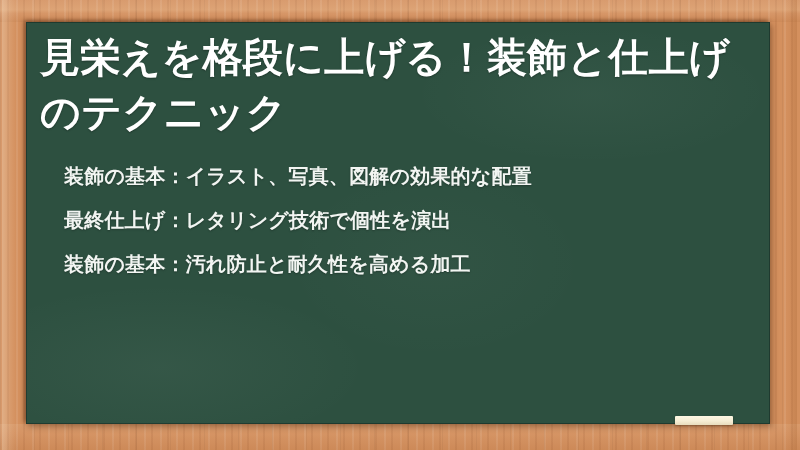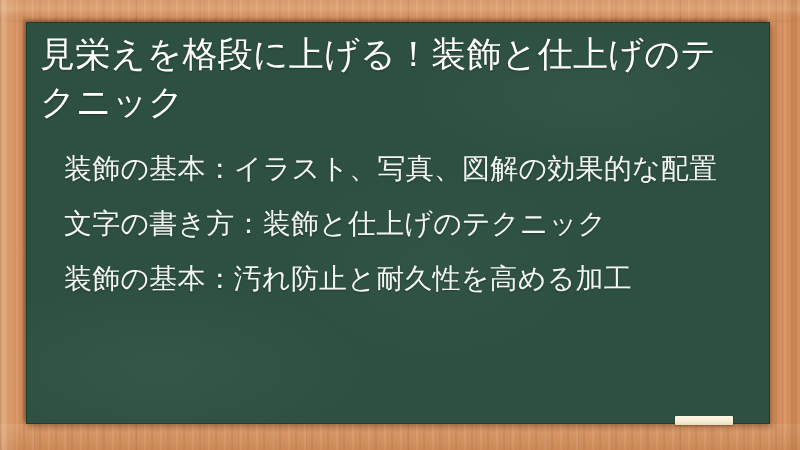--- a/index.html
+++ b/index.html
@@ -119,36 +119,36 @@
     position: absolute;
     left: 0; right: 0; top: 0;
     padding: 8px 34px 0 8px;
     box-sizing: border-box;
   }
 
   #slide-title {
     margin: 0;
     padding: 0 0 0 6px;
     color: #ffffff;
-    font-size: 35px;
-    font-weight: 400;
+    font-size: 40px;
+    font-weight: 700;
     line-height: 1.38;
     letter-spacing: 0.2px;
     text-shadow: 0 1px 2px rgba(0,0,0,0.30);
   }
 
   #bullet-list {
     list-style: none;
     margin: 22px 0 0 0;
     padding: 0 0 0 30px;
   }
   #bullet-list li {
     color: #f2f5f2;
-    font-size: 28px;
-    font-weight: 400;
+    font-size: 20px;
+    font-weight: 700;
     line-height: 1.40;
     letter-spacing: 0.2px;
     margin: 0 0 16px 0;
     padding: 0;
     text-shadow: 0 1px 2px rgba(0,0,0,0.28);
   }
   #bullet-list li:last-child { margin-bottom: 0; }
 
   
   #chalk-stick {
@@ -175,21 +175,21 @@
 
   <div id="board">
     <div id="board-dust"></div>
 
     <div id="content">
 
       <h1 id="slide-title">見栄えを格段に上げる！装飾と仕上げのテクニック</h1>
 
       <ul id="bullet-list">
         <li>装飾の基本：イラスト、写真、図解の効果的な配置</li>
-        <li>文字の書き方：装飾と仕上げのテクニック</li>
+        <li>最終仕上げ：レタリング技術で個性を演出</li>
         <li>装飾の基本：汚れ防止と耐久性を高める加工</li>
       </ul>
 
     </div>
   </div>
 
   <div id="chalk-stick"></div>
 
 </div>
 

